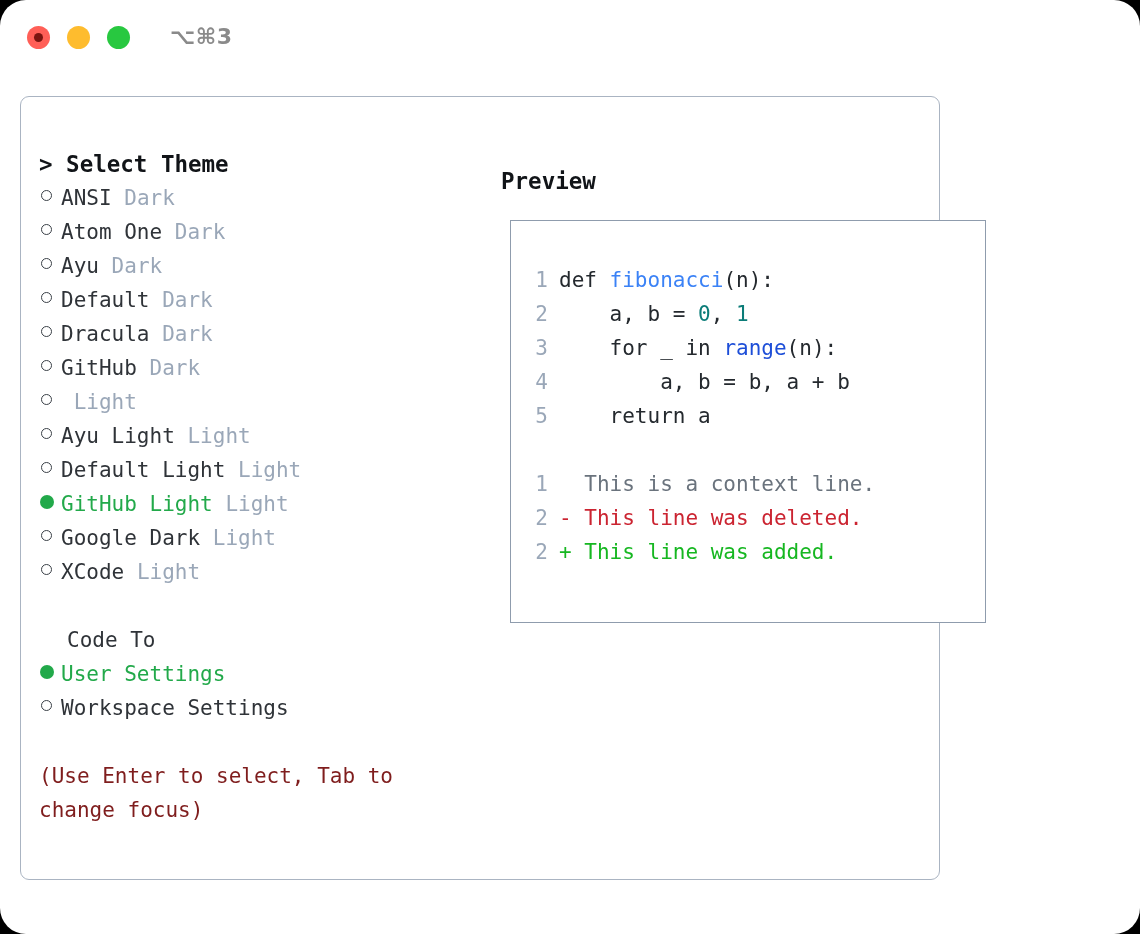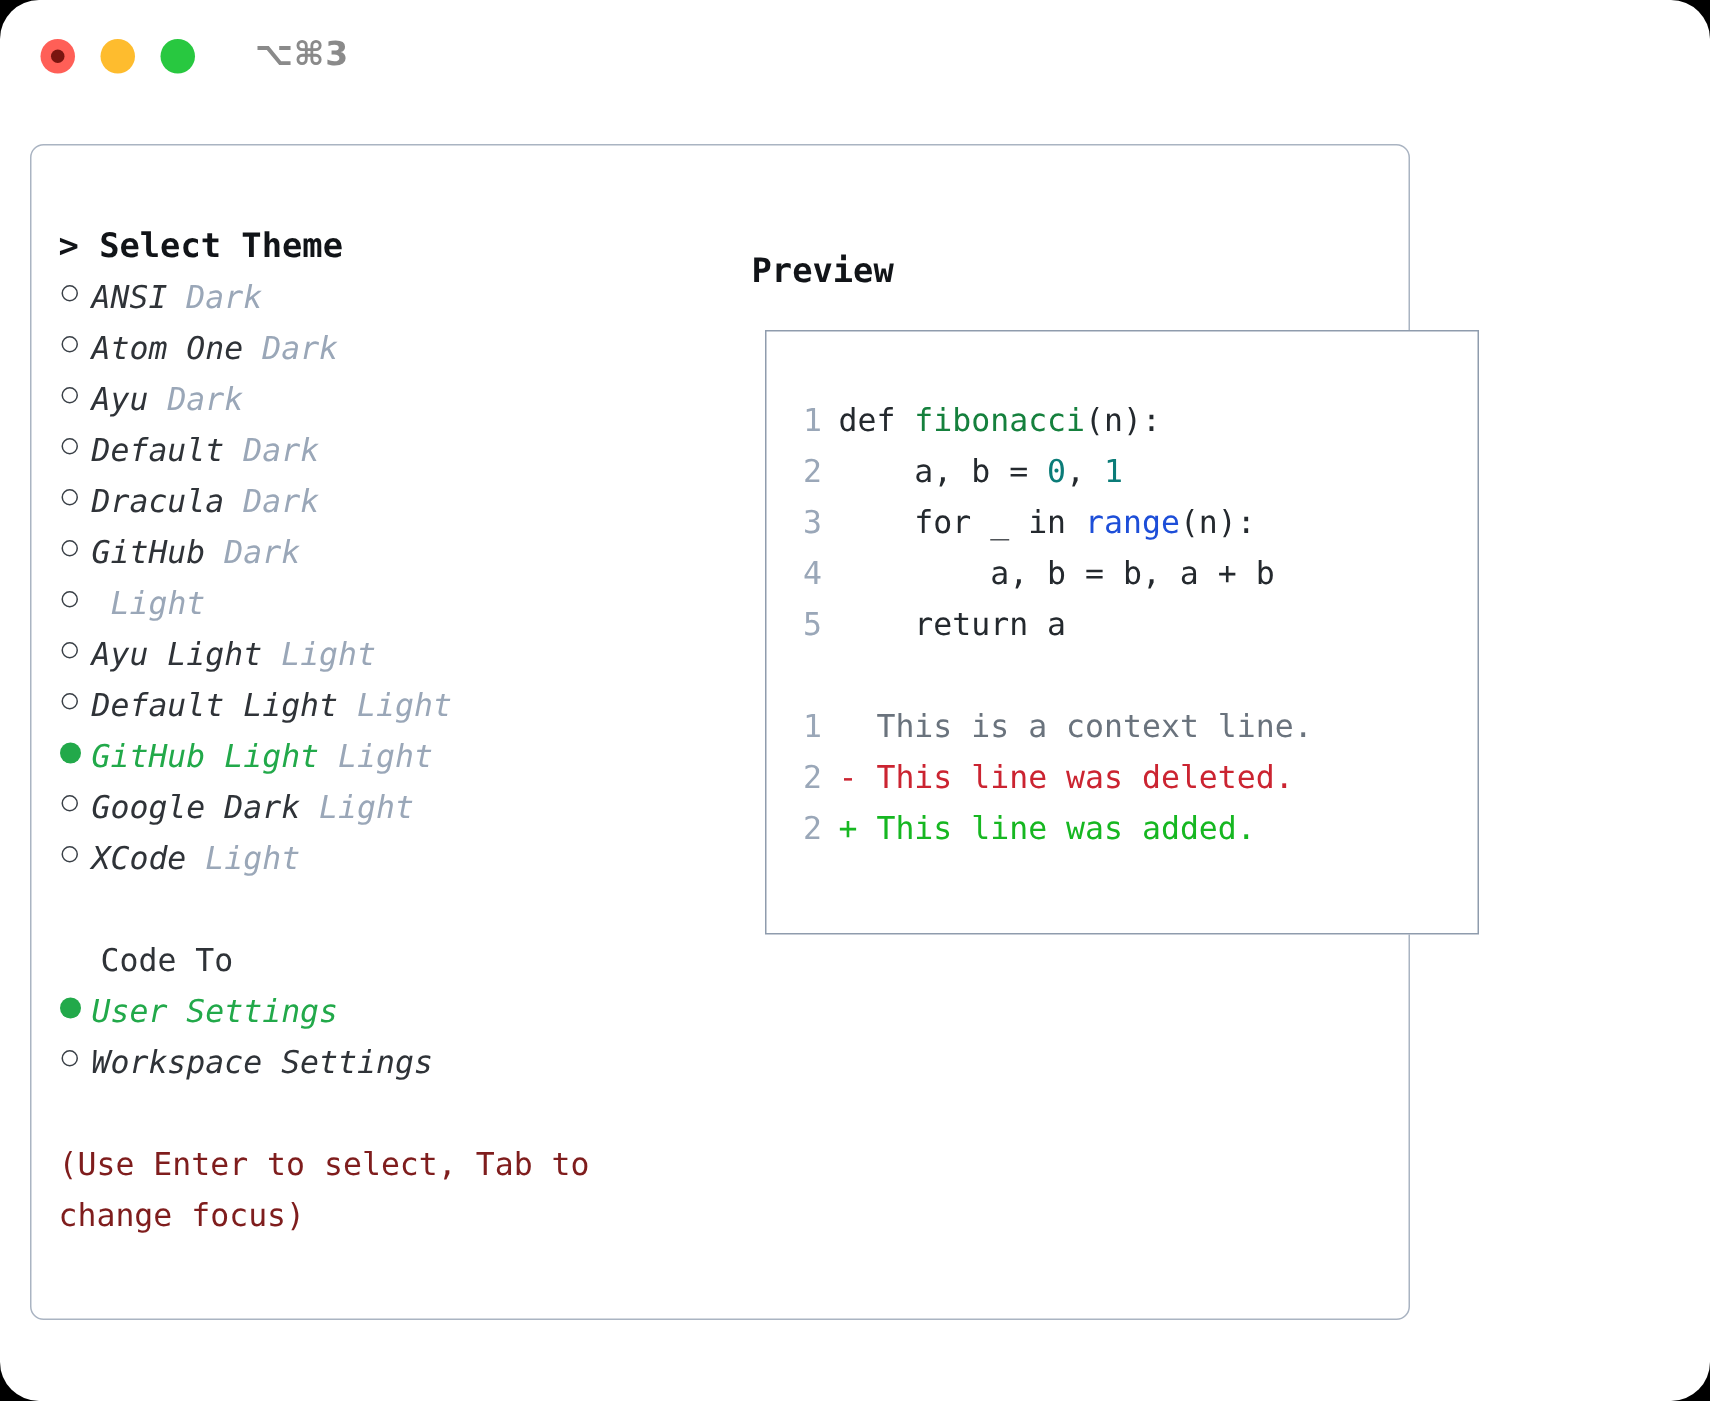--- a/index.html
+++ b/index.html
@@ -103,21 +103,20 @@
   }
   .theme-list { margin-top: 0; }
 
   .opt-row {
     display: flex;
     align-items: baseline;
     line-height: 34px;
     height: 34px;
     white-space: pre;
     font-size: 21px;
-    font-style: italic;
   }
   .bullet {
     width: 22px;
     flex: 0 0 22px;
     display: inline-block;
     position: relative;
     color: #2f3338;
   }
   .bullet .ring {
     position: absolute;
@@ -197,21 +196,21 @@
   .gutter {
     color: #9aa7b8;
     width: 24px;
     flex: 0 0 24px;
     text-align: right;
     margin-right: 11px;
   }
   .code-text { color: #24292e; }
   .blank-line { height: 34px; }
 
-  .tok-fn   { color: #15803d; }
+  .tok-fn   { color: #3b82f6; }
   .tok-num  { color: #0b7c78; }
   .tok-call { color: #1d4ed8; }
   .tok-plain{ color: #24292e; }
 
   .diff-ctx { color: #6a737d; }
   .diff-del { color: #cb2431; }
   .diff-add { color: #16b721; }
 </style>
 </head>
 <body>

